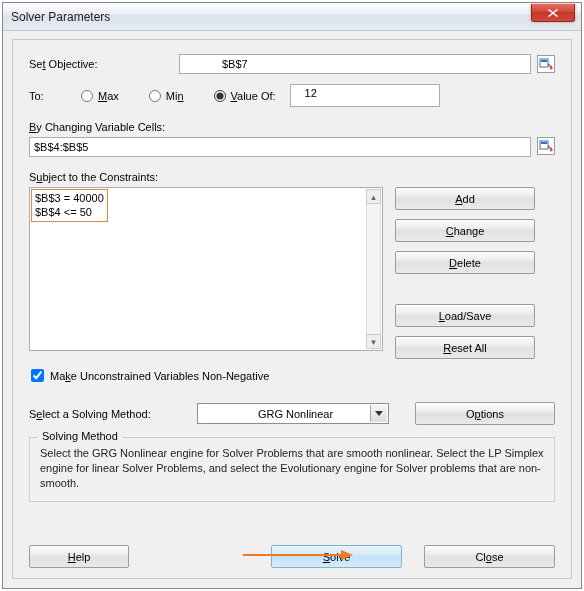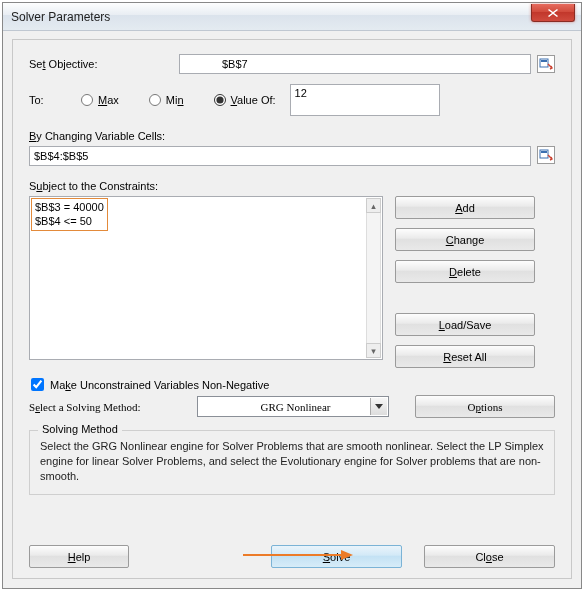--- a/index.html
+++ b/index.html
@@ -77,22 +77,22 @@
 .objective-row .textbox { flex:1; margin-left: 0; margin-right: 6px; padding-left: 42px; }
 .objective-row { gap: 0; }
 .obj-label { width: 150px; }
 .to-row { margin-top: 8px; margin-bottom: 14px; }
 .to-row .to-label { width: 52px; }
 .radio-group { display:flex; align-items:center; gap: 0; }
 .radio-opt { display:flex; align-items:center; margin-right: 30px; }
 .radio-opt:last-of-type { margin-right: 14px; }
 .radio-input { width:12px; height:12px; margin:0 5px 0 0; accent-color:#333; }
 .valueof-box {
-  width: 150px; height:32px; border:1px solid #a9acb2; background:#fff;
-  padding:2px 4px; font-size:11px;
+  width: 150px; height:23px; border:1px solid #a9acb2; background:#fff;
+  padding:2px 14px; font-size:11px;
 }
 .field-label { margin-bottom: 4px; }
 .varcells-row { display:flex; gap:6px; margin-bottom: 14px; }
 .varcells-row .textbox { flex:1; }
 .constraints-area { display:flex; gap:12px; }
 .listbox {
   width: 354px; height: 164px;
   border: 1px solid #a9acb2; background:#fff;
   position: relative;
   padding: 3px 4px;
@@ -123,21 +123,21 @@
   border: 1px solid #9b9b9b;
   background: linear-gradient(#fdfdfd, #eaeaea 45%, #e0e0e0 46%, #e9e9e9);
   font-size: 11px;
   display:flex; align-items:center; justify-content:center;
   border-radius: 2px;
   cursor: default;
 }
 .side-gap { height: 12px; }
 .checkbox-row { display:flex; align-items:center; margin-top:10px; }
 .checkbox-row input { margin:0 6px 0 2px; width:13px; height:13px; }
-.method-row { display:flex; align-items:center; gap:12px; margin-top:4px;font-family:Liberation Serif, serif; }
+.method-row { display:flex; align-items:center; gap:12px; margin-top:20px; }
 .method-row .lbl { width: 156px; }
 .dropdown {
   width: 192px; height:21px; border:1px solid #8a8f97; background:#fff;
   display:flex; align-items:center; position:relative;
   padding-left:5px; font-size:11px;justify-content:center;
 }
 .dropdown .dd-btn {
   position:absolute; right:1px; top:1px; bottom:1px; width:17px;
   background: linear-gradient(#f6f6f6,#ddd); border-left:1px solid #aaa;
   display:flex; align-items:center; justify-content:center;

